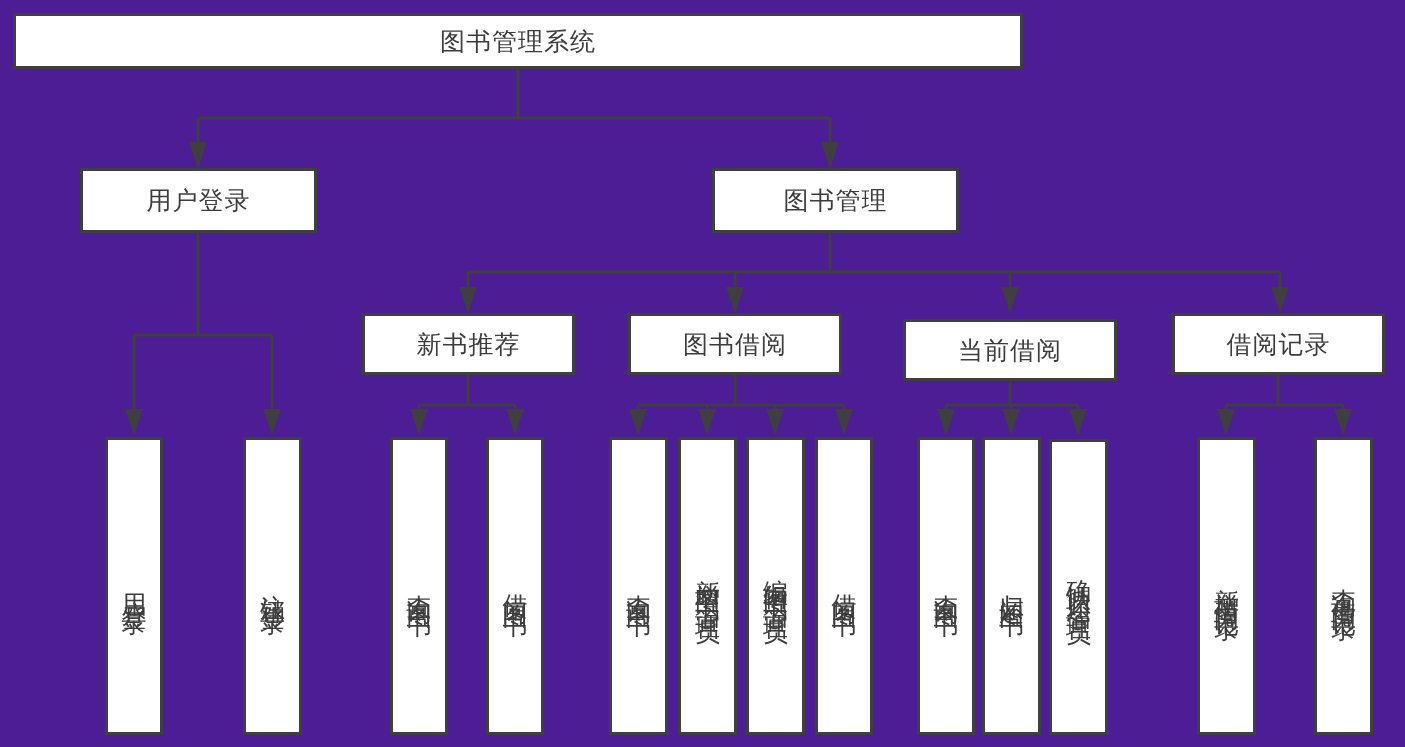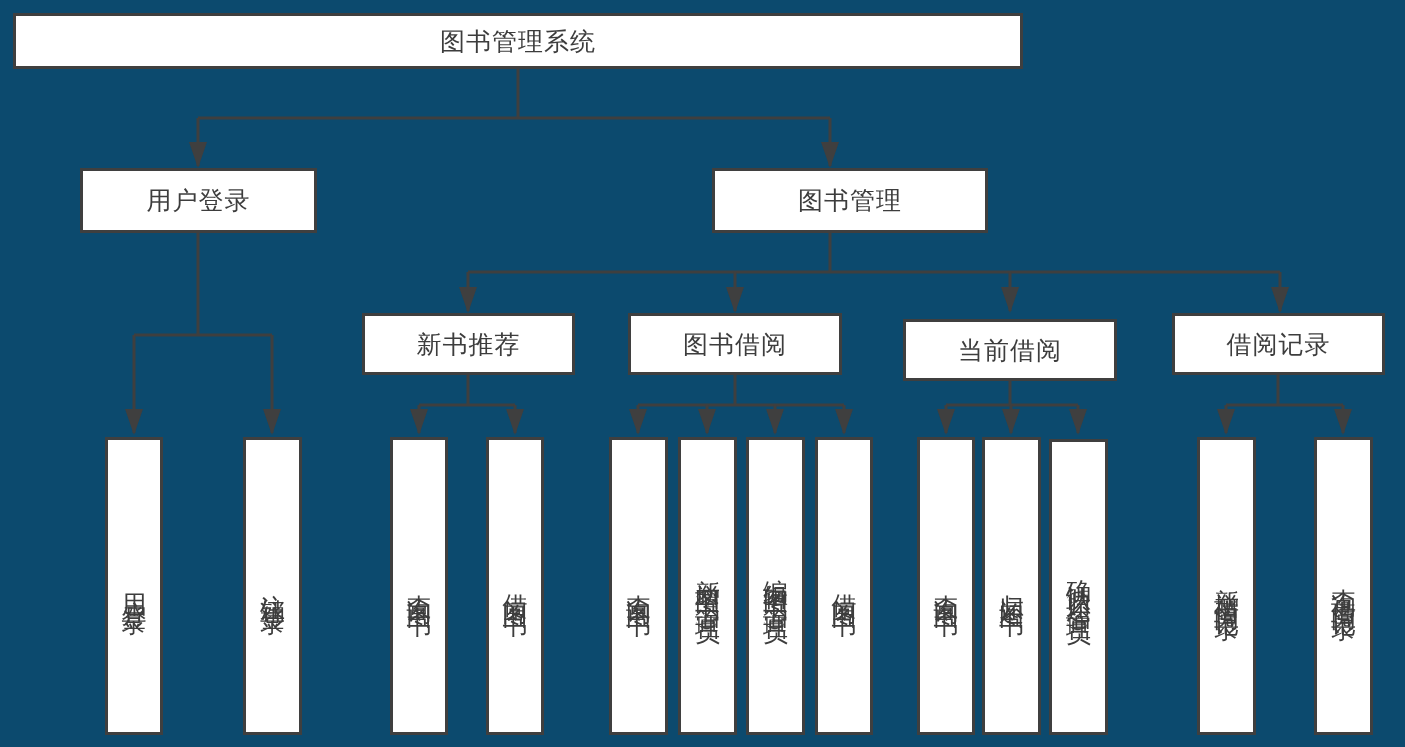--- a/index.html
+++ b/index.html
@@ -3,21 +3,21 @@
 <meta charset="utf-8">
 <style>
   * { margin: 0; padding: 0; box-sizing: border-box; }
   html, body { background: #ffffff; }
   body { font-family: "Liberation Sans", sans-serif; }
 
   .canvas {
     position: relative;
     width: 1405px;
     height: 747px;
-    background: #0c4a6e;
+    background: #4c1d95;
     overflow: hidden;
   }
 
   .connector-layer {
     position: absolute;
     left: 0; top: 0;
     width: 1405px; height: 747px;
   }
 
   .node {
@@ -102,21 +102,21 @@
     <line x1="1343" y1="405" x2="1343" y2="433" stroke="#3f3f3f" stroke-width="3" marker-end="url(#arrow)"></line>
   </svg>
 
   <div class="node h-node" style="left:13px; top:13px; width:1010px; height:56px;">
     <span class="label">图书管理系统</span>
   </div>
 
   <div class="node h-node" style="left:80px; top:168px; width:237px; height:65px;">
     <span class="label">用户登录</span>
   </div>
-  <div class="node h-node" style="left:712px; top:168px; width:276px; height:65px;">
+  <div class="node h-node" style="left:712px; top:168px; width:247px; height:65px;">
     <span class="label">图书管理</span>
   </div>
 
   <div class="node h-node" style="left:628px; top:313px; width:214px; height:62px;">
     <span class="label">图书借阅</span>
   </div>
   <div class="node h-node" style="left:362px; top:313px; width:213px; height:62px;">
     <span class="label">新书推荐</span>
   </div>
   <div class="node h-node" style="left:903px; top:319px; width:214px; height:62px;">

